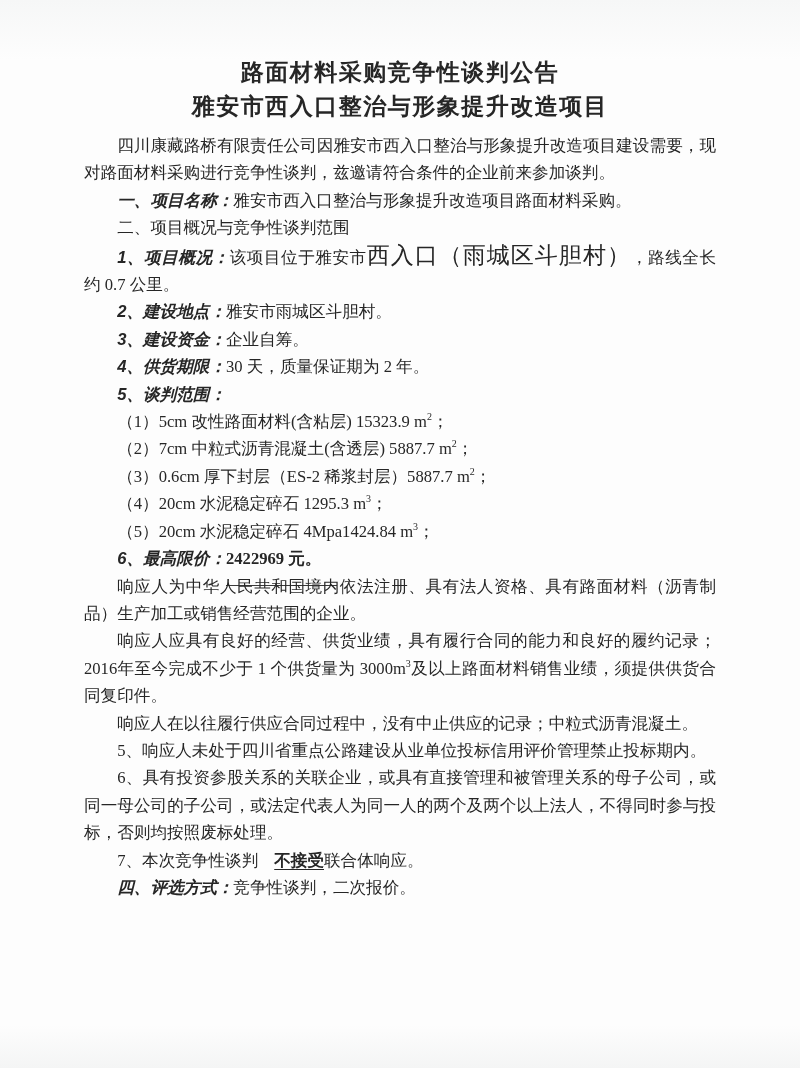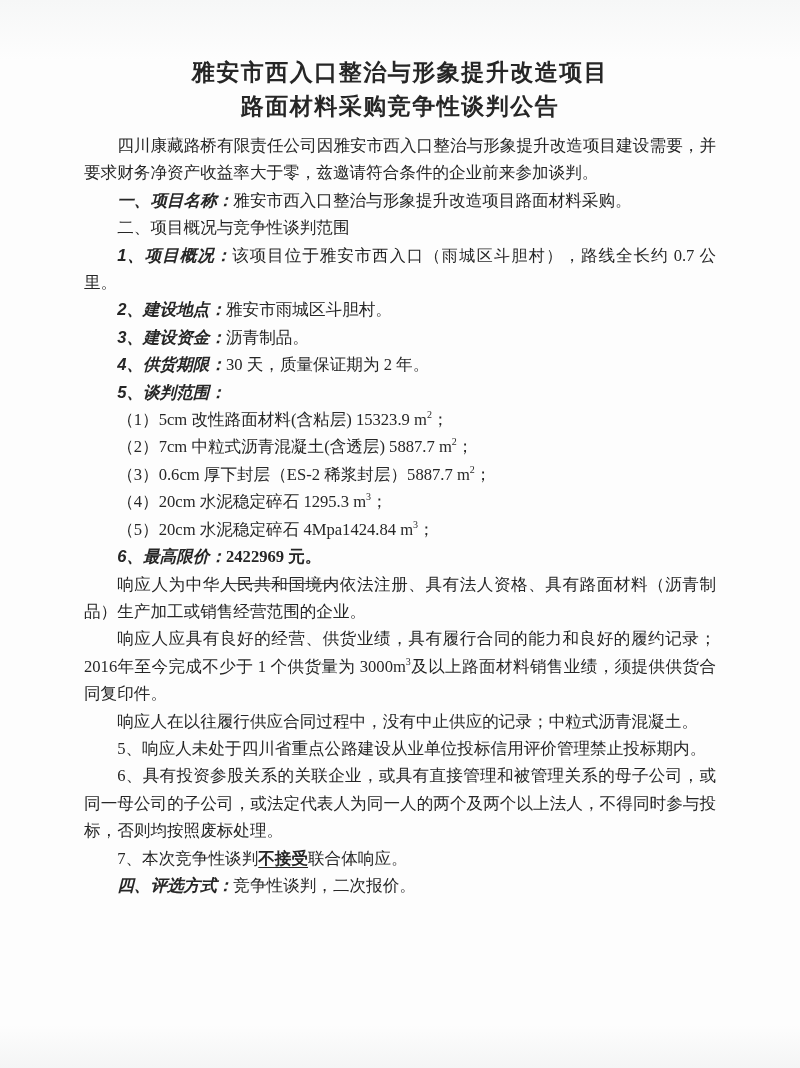--- a/index.html
+++ b/index.html
@@ -40,65 +40,66 @@
   .lbl {
     font-weight: 700;
     font-family: "Liberation Sans", "DejaVu Sans", sans-serif;
     font-style: italic;
   }
   .hd {
     font-weight: 400;
     font-family: "Liberation Sans", "DejaVu Sans", sans-serif;
   }
   .alt {
-    font-size: 16px;
+    font-size: 23px;
     letter-spacing: 0.5px;
     font-family: "DejaVu Serif", serif;
   }
   sup.sup {
     font-size: 10px;
     line-height: 0;
     vertical-align: super;
   }
   .ul-value {
     font-weight: 700;
     border-bottom: 1.5px solid #3a3a3a;
     padding-right: 16px;
     padding-bottom: 17px;
   }
   .emph {
     font-weight: 700;
     font-family: "Liberation Sans", "DejaVu Sans", sans-serif;
     text-decoration: underline;
     text-underline-offset: 3px;
+    padding-left: 16px;
   }
 </style>
 </head>
 <body>
 
 <div class="page">
 
   <div class="title-block">
+    <h1 class="title">路面材料采购竞争性谈判公告</h1>
     <h1 class="title">雅安市西入口整治与形象提升改造项目</h1>
-    <h1 class="title">路面材料采购竞争性谈判公告</h1>
   </div>
 
   <div class="body-text">
 
-    <p class="para">四川康藏路桥有限责任公司因雅安市西入口整治与形象提升改造项目建设需要，并要求财务净资产收益率大于零，兹邀请符合条件的企业前来参加谈判。</p>
+    <p class="para">四川康藏路桥有限责任公司因雅安市西入口整治与形象提升改造项目建设需要，现对路面材料采购进行竞争性谈判，兹邀请符合条件的企业前来参加谈判。</p>
 
     <p class="para"><span class="lbl">一、项目名称：</span><span>雅安市西入口整治与形象提升改造项目路面材料采购。</span></p>
 
     <p class="para hd">二、项目概况与竞争性谈判范围</p>
 
     <p class="para"><span class="lbl">1、项目概况：</span><span>该项目位于雅安市</span><span class="alt">西入口（雨城区斗胆村）</span><span>，路线全长约 0.7 公里。</span></p>
 
     <p class="para"><span class="lbl">2、建设地点：</span><span>雅安市雨城区斗胆村。</span></p>
 
-    <p class="para"><span class="lbl">3、建设资金：</span><span>沥青制品。</span></p>
+    <p class="para"><span class="lbl">3、建设资金：</span><span>企业自筹。</span></p>
 
     <p class="para"><span class="lbl">4、供货期限：</span><span>30 天，质量保证期为 2 年。</span></p>
 
     <p class="para"><span class="lbl">5、谈判范围：</span></p>
 
     <p class="para"><span>（1）5cm 改性路面材料(含粘层) 15323.9 m</span><sup class="sup">2</sup><span>；</span></p>
 
     <p class="para"><span>（2）7cm 中粒式沥青混凝土(含透层) 5887.7 m</span><sup class="sup">2</sup><span>；</span></p>
 
     <p class="para"><span>（3）0.6cm 厚下封层（ES-2 稀浆封层）5887.7 m</span><sup class="sup">2</sup><span>；</span></p>

